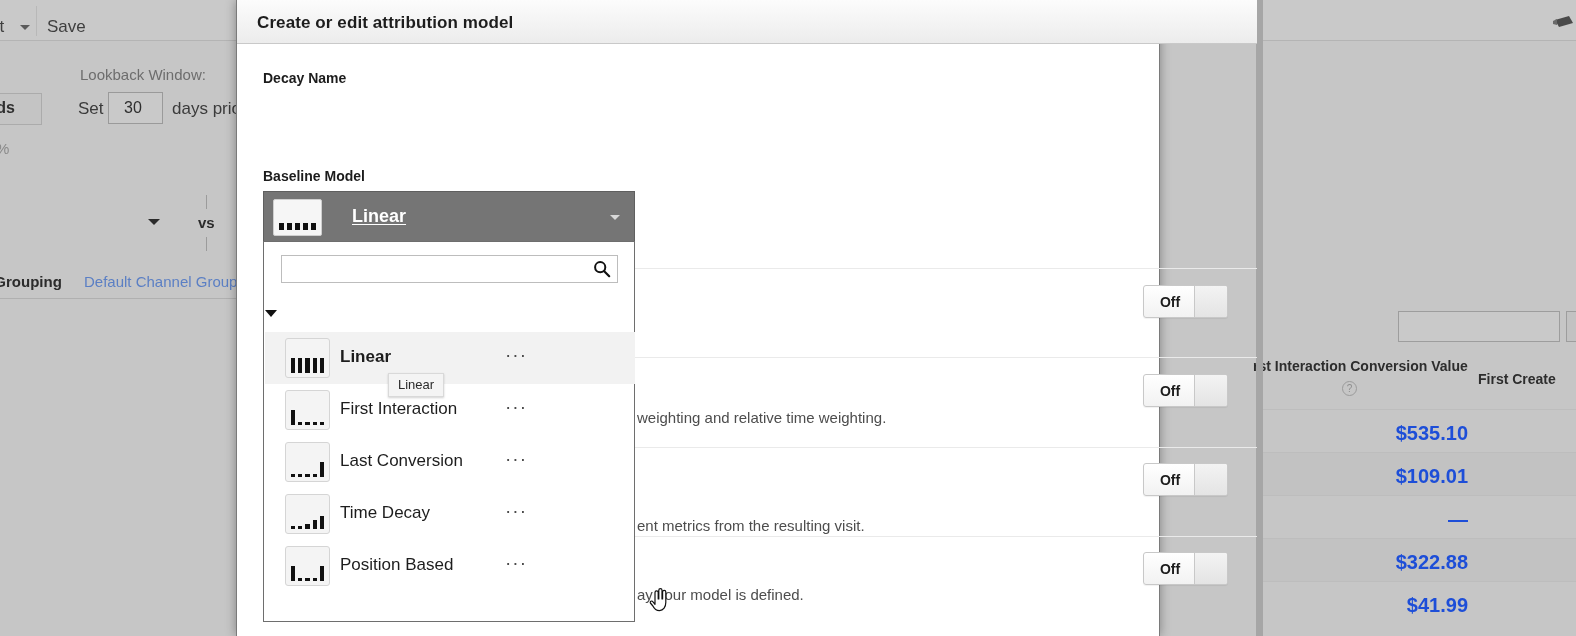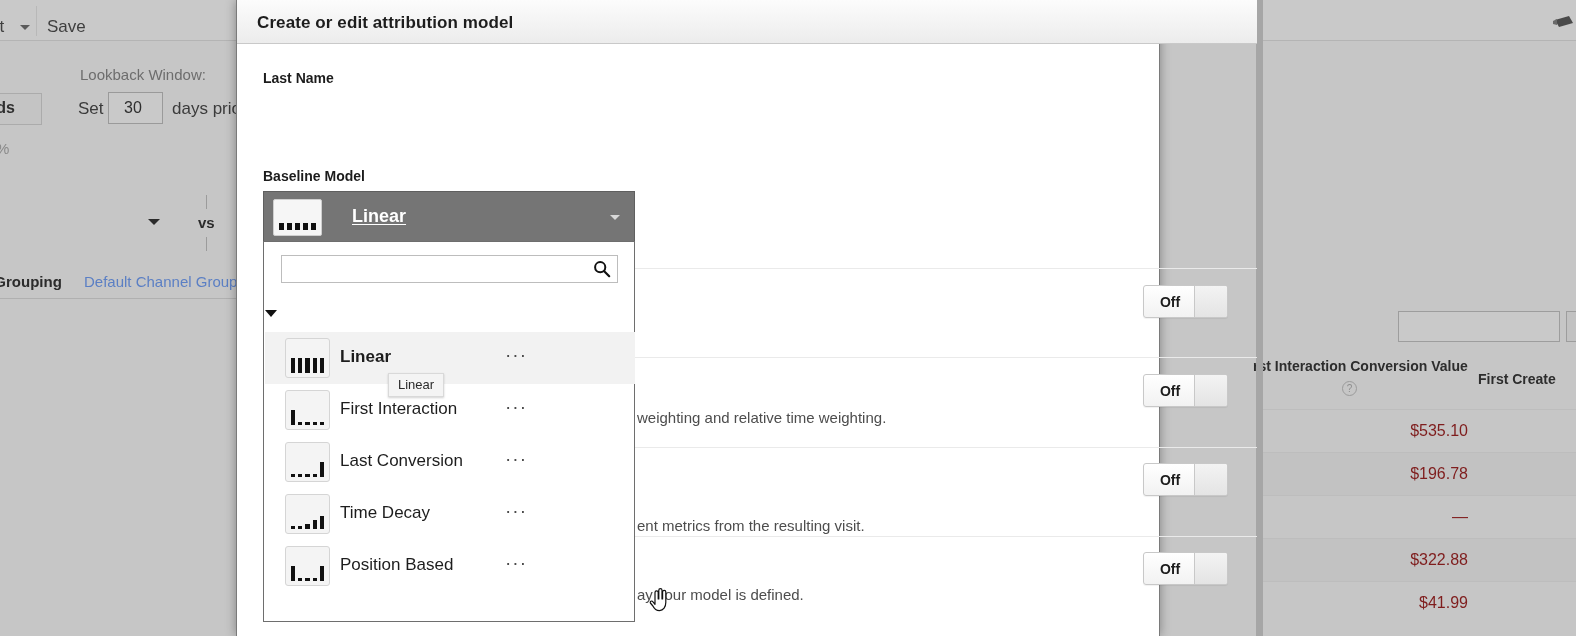--- a/index.html
+++ b/index.html
@@ -96,21 +96,21 @@
     position: absolute; left: 1478px; top: 371px;
     font-size: 14px; font-weight: bold; color: #2d2d2d; white-space: nowrap;
   }
   .bg-row {
     position: absolute; left: 1263px; width: 313px; height: 43px;
     border-top: 1px solid #bdbdbd;
   }
   .bg-row.alt { background: #c2c2c2; }
   .bg-row-val {
     position: absolute; left: 0; top: 12px; width: 205px;
-    text-align: right; font-size: 16px; color: #7f1d1d;
+    text-align: right; font-size: 20px; color: #1d4ed8; font-weight: bold;
   }
   .bg-scrollcol {
     position: absolute; left: 1256px; top: 0; width: 7px; height: 636px;
     background: #a6a6a6;
   }
 
   
   .modal {
     position: absolute; left: 236px; top: 0; width: 924px; height: 636px;
     background: #ffffff;
@@ -285,21 +285,21 @@
     <div class="bg-right-box"></div>
     <div class="bg-right-box2"></div>
     <div class="bg-col-head1">rst Interaction Conversion Value</div>
     <div class="bg-help-circle">?</div>
     <div class="bg-col-head2">First Create</div>
 
     <div class="bg-row" style="top:409px;">
         <div class="bg-row-val">$535.10</div>
       </div>
     <div class="bg-row alt" style="top:452px;">
-        <div class="bg-row-val">$196.78</div>
+        <div class="bg-row-val">$109.01</div>
       </div>
     <div class="bg-row" style="top:495px;">
         <div class="bg-row-val">—</div>
       </div>
     <div class="bg-row alt" style="top:538px;">
         <div class="bg-row-val">$322.88</div>
       </div>
     <div class="bg-row" style="top:581px;">
         <div class="bg-row-val">$41.99</div>
       </div>
@@ -310,21 +310,21 @@
       <polygon points="4,6 18,2 22,9 8,13" fill="#4a4a4a"></polygon>
       <polygon points="2,7 6,5 6,11 2,10" fill="#6a6a6a"></polygon>
     </svg>
   </div>
 
   <div class="modal">
 
     <div class="modal-titlebar"></div>
     <div class="modal-title">Create or edit attribution model</div>
 
-    <div class="field-label lbl-model-name">Last Name</div>
+    <div class="field-label lbl-model-name">Decay Name</div>
 
     <div class="field-label lbl-baseline">Baseline Model</div>
 
     <div class="select-header">
       <div class="select-header-icon">
         <div class="bars" id="hdr-bars" style="height: 24px; bottom: 5px;">
             <div class="bar" style="left: 5px; width: 5px; height: 7px;"></div>
             <div class="bar" style="left: 13px; width: 5px; height: 7px;"></div>
             <div class="bar" style="left: 21px; width: 5px; height: 7px;"></div>
             <div class="bar" style="left: 29px; width: 5px; height: 7px;"></div>

